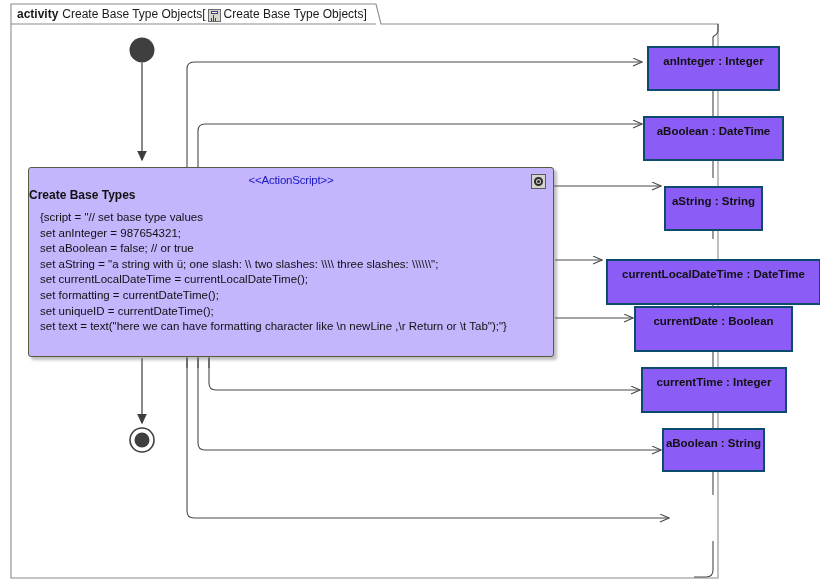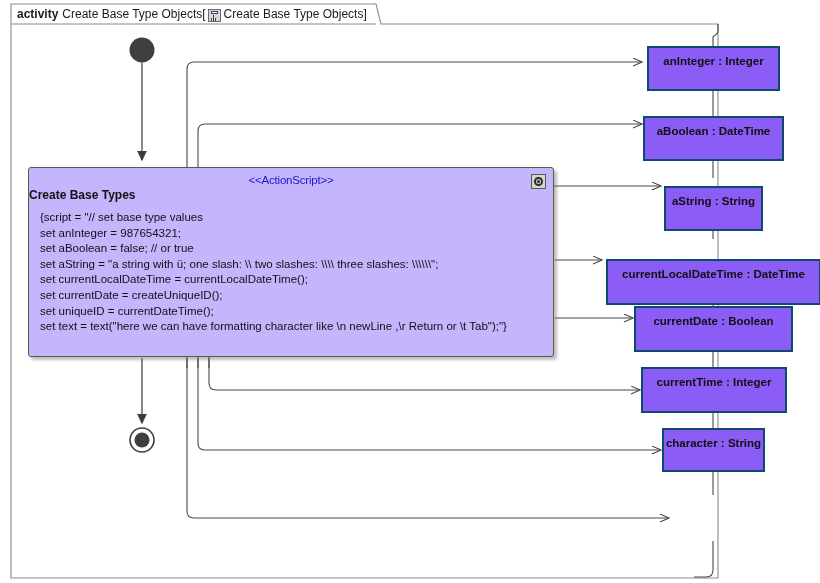--- a/index.html
+++ b/index.html
@@ -244,21 +244,21 @@
       <span class="ring"></span>
     </div>
     <div class="action-stereotype">&lt;&lt;ActionScript&gt;&gt;</div>
     <div class="action-title">Create Base Types</div>
     <div class="action-body" id="script-body">
         <div>{script = "// set base type values</div>
         <div>set anInteger = 987654321;</div>
         <div>set aBoolean = false; // or true</div>
         <div>set aString = "a string with ü; one slash: \\ two slashes: \\\\ three slashes: \\\\\\";</div>
         <div>set currentLocalDateTime = currentLocalDateTime();</div>
-        <div>set currentDate = createUniqueID();</div>
+        <div>set formatting = currentDateTime();</div>
         <div>set uniqueID = currentDateTime();</div>
         <div>set text = text("here we can have formatting character like \n newLine ,\r Return or \t Tab");"}</div>
       </div>
   </div>
 
   <div class="obj-node" style="left:641px; top:46px; width:133px; height:45px;">
     <span class="obj-label">anInteger : Integer</span>
   </div>
 
   <div class="obj-node" style="left:637px; top:116px; width:141px; height:45px;">
@@ -275,17 +275,17 @@
 
   <div class="obj-node" style="left:628px; top:306px; width:159px; height:46px;">
     <span class="obj-label">currentDate : Boolean</span>
   </div>
 
   <div class="obj-node" style="left:635px; top:367px; width:146px; height:46px;">
     <span class="obj-label">currentTime : Integer</span>
   </div>
 
   <div class="obj-node" style="left:656px; top:428px; width:103px; height:44px;">
-    <span class="obj-label">character : String</span>
+    <span class="obj-label">aBoolean : String</span>
   </div>
 
 
 </div>
 
 </body></html>

